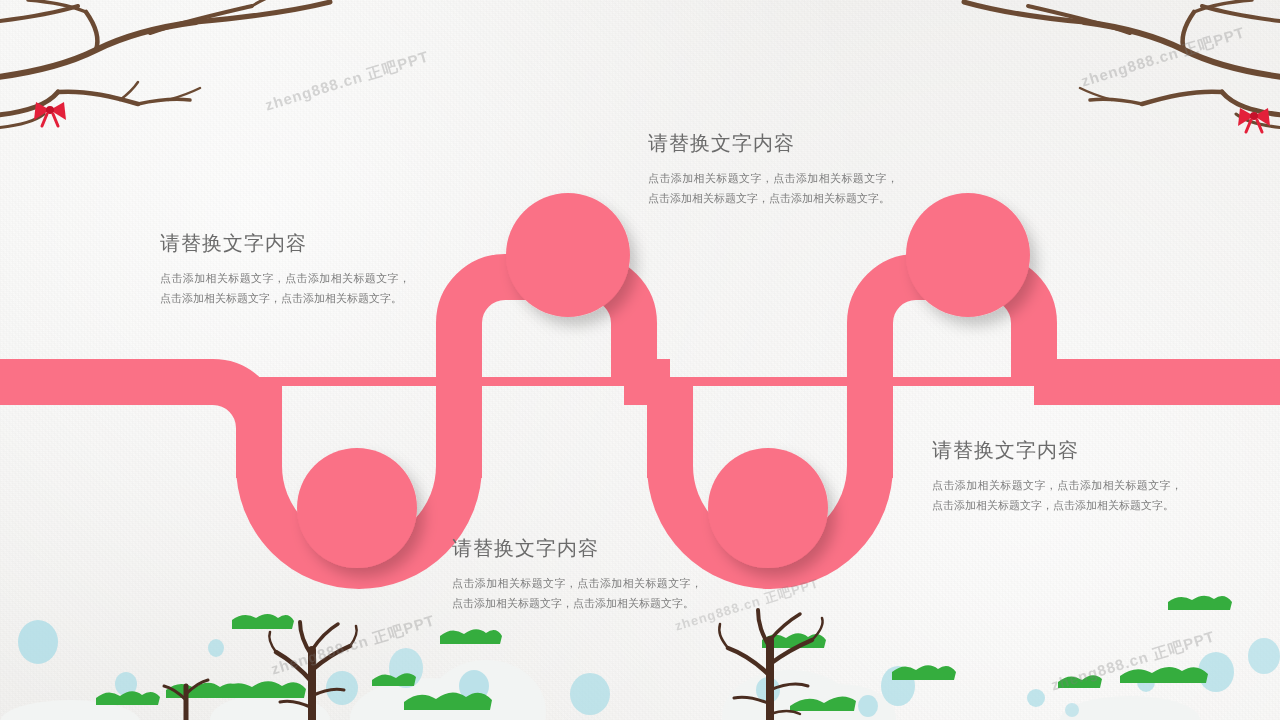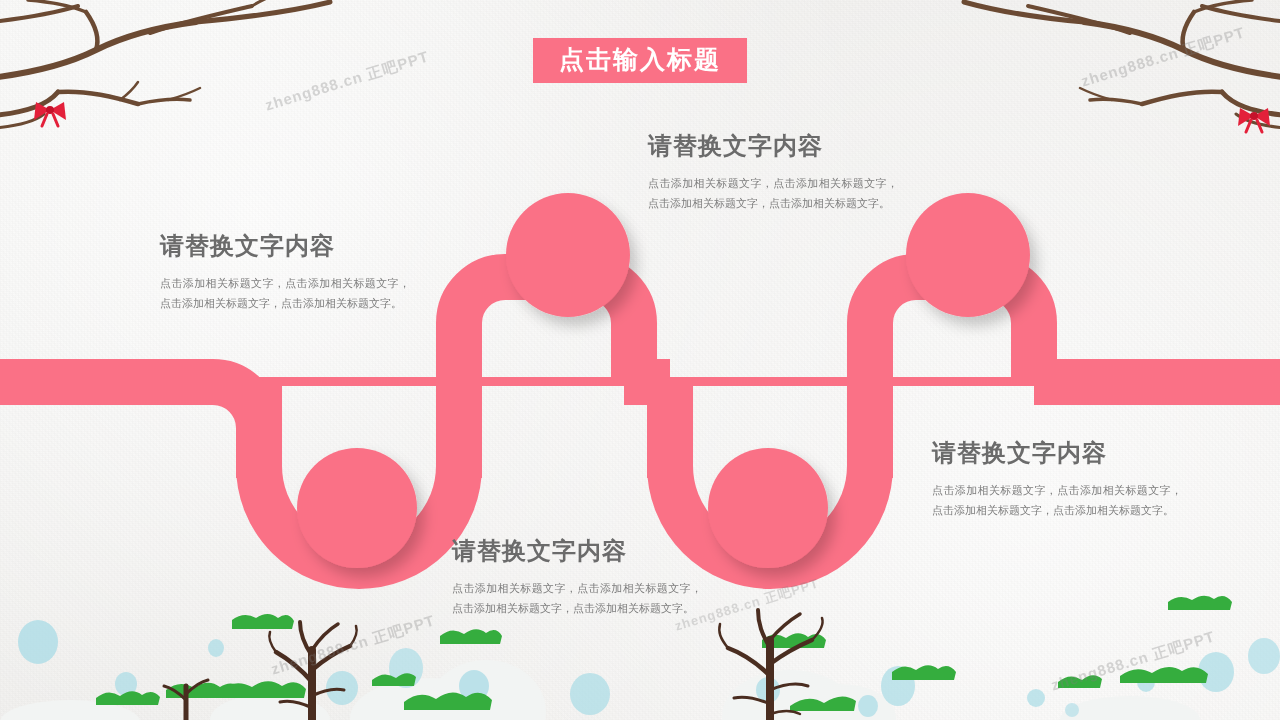--- a/index.html
+++ b/index.html
@@ -36,22 +36,22 @@
     color:#ffffff; font-size:25px; font-weight:bold; letter-spacing:2px;
     line-height:1; white-space:nowrap;
   }
 
   
   #flow { position:absolute; left:0; top:0; width:1280px; height:720px; }
 
   
   .txt-block { position:absolute; width:250px; }
   .txt-block .head {
-    font-size:24px; color:#6b6b6b; letter-spacing:1px;
-    margin-bottom:11px; white-space:nowrap; font-weight:bold;
+    font-size:20px; color:#6b6b6b; letter-spacing:1px;
+    margin-bottom:11px; white-space:nowrap; font-weight:normal;
   }
   .txt-block .body {
     font-size:11px; color:#7d7d7d; line-height:1.85; text-align:justify;
   }
   #tb-left   { left:160px; top:230px; }
   #tb-top    { left:648px; top:130px; }
   #tb-right  { left:932px; top:437px; }
   #tb-bottom { left:452px; top:535px; }
 
   
@@ -184,23 +184,20 @@
   <div class="txt-block" id="tb-right">
     <div class="head">请替换文字内容</div>
     <div class="body">点击添加相关标题文字，点击添加相关标题文字，点击添加相关标题文字，点击添加相关标题文字。</div>
   </div>
 
   <div class="txt-block" id="tb-bottom">
     <div class="head">请替换文字内容</div>
     <div class="body">点击添加相关标题文字，点击添加相关标题文字，点击添加相关标题文字，点击添加相关标题文字。</div>
   </div>
 
-  <div id="title-banner">
-    <span>点击输入标题</span>
-  </div>
 
   <svg id="decor-bottom" width="1280" height="130" viewBox="0 0 1280 130" style="position:absolute;left:0;bottom:0;">
 
     <g fill="#f2f4f3">
       <ellipse cx="430" cy="128" rx="80" ry="40"></ellipse>
       <ellipse cx="486" cy="122" rx="60" ry="52"></ellipse>
       <ellipse cx="790" cy="126" rx="68" ry="46"></ellipse>
       <ellipse cx="840" cy="128" rx="56" ry="34"></ellipse>
       <ellipse cx="270" cy="130" rx="60" ry="26"></ellipse>
       <ellipse cx="1130" cy="130" rx="70" ry="24"></ellipse>

